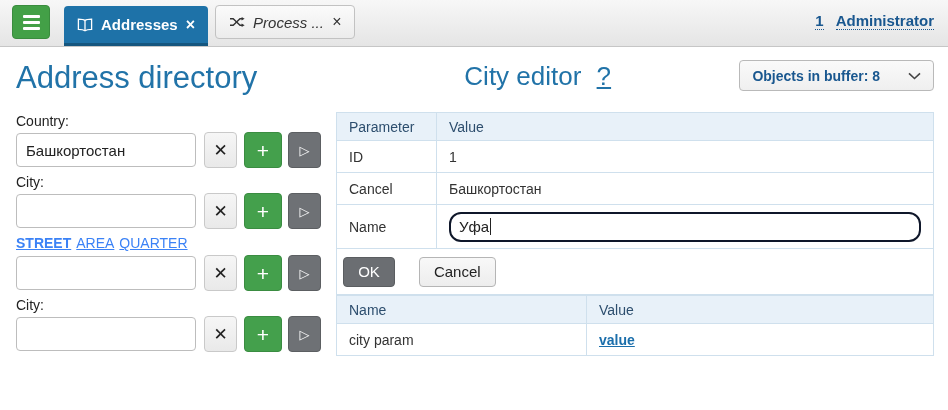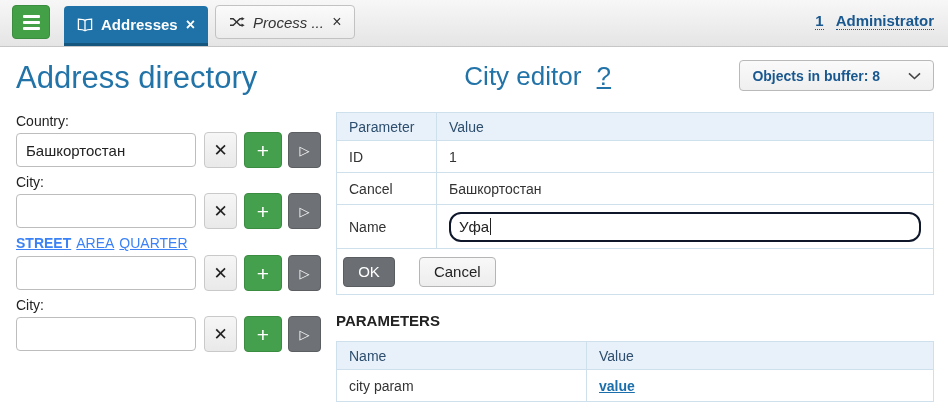--- a/index.html
+++ b/index.html
@@ -303,21 +303,20 @@
         </tr>
         <tr class="footer">
           <td class="footer-cell" colspan="2">
             <button class="btn-ok">OK</button>
             <button class="btn-cancel">Cancel</button>
           </td>
         </tr>
       </tbody>
         </table>
 
-      <div class="params-heading">PARAMETERS</div>
 
       <table class="grid ptable">
         <tbody>
             <tr>
           <th class="col-name">Name</th>
           <th>Value</th>
         </tr>
         <tr class="r">
           <td>city param</td>
           <td>

